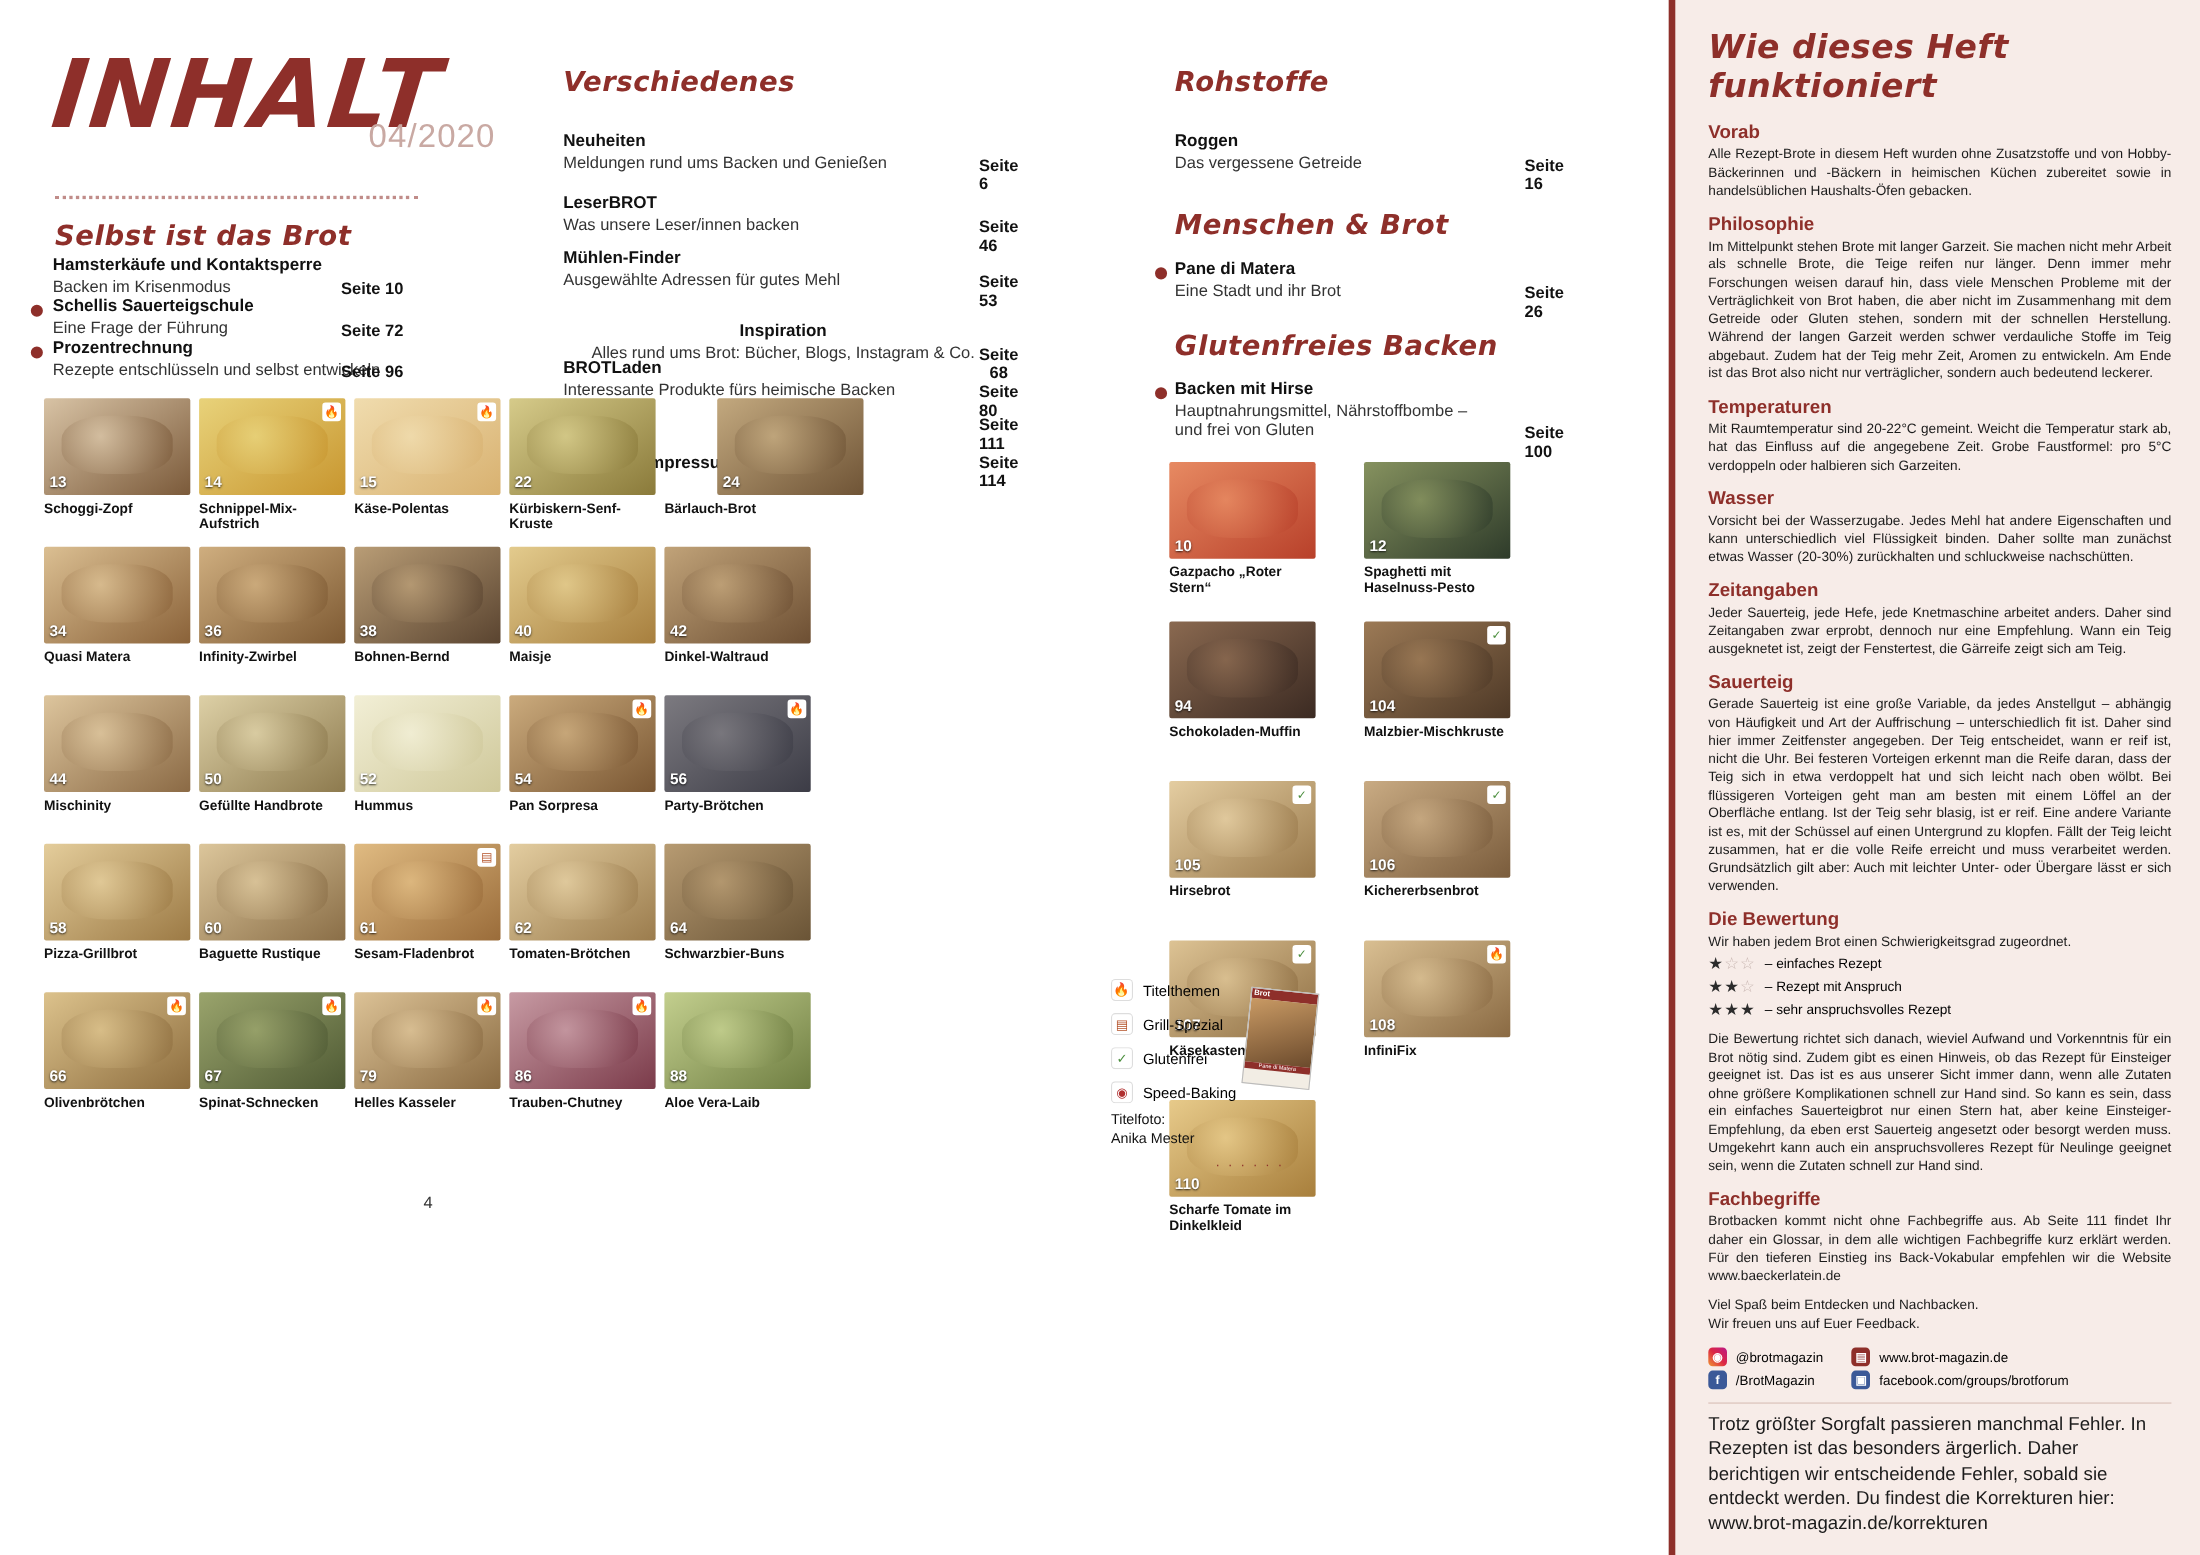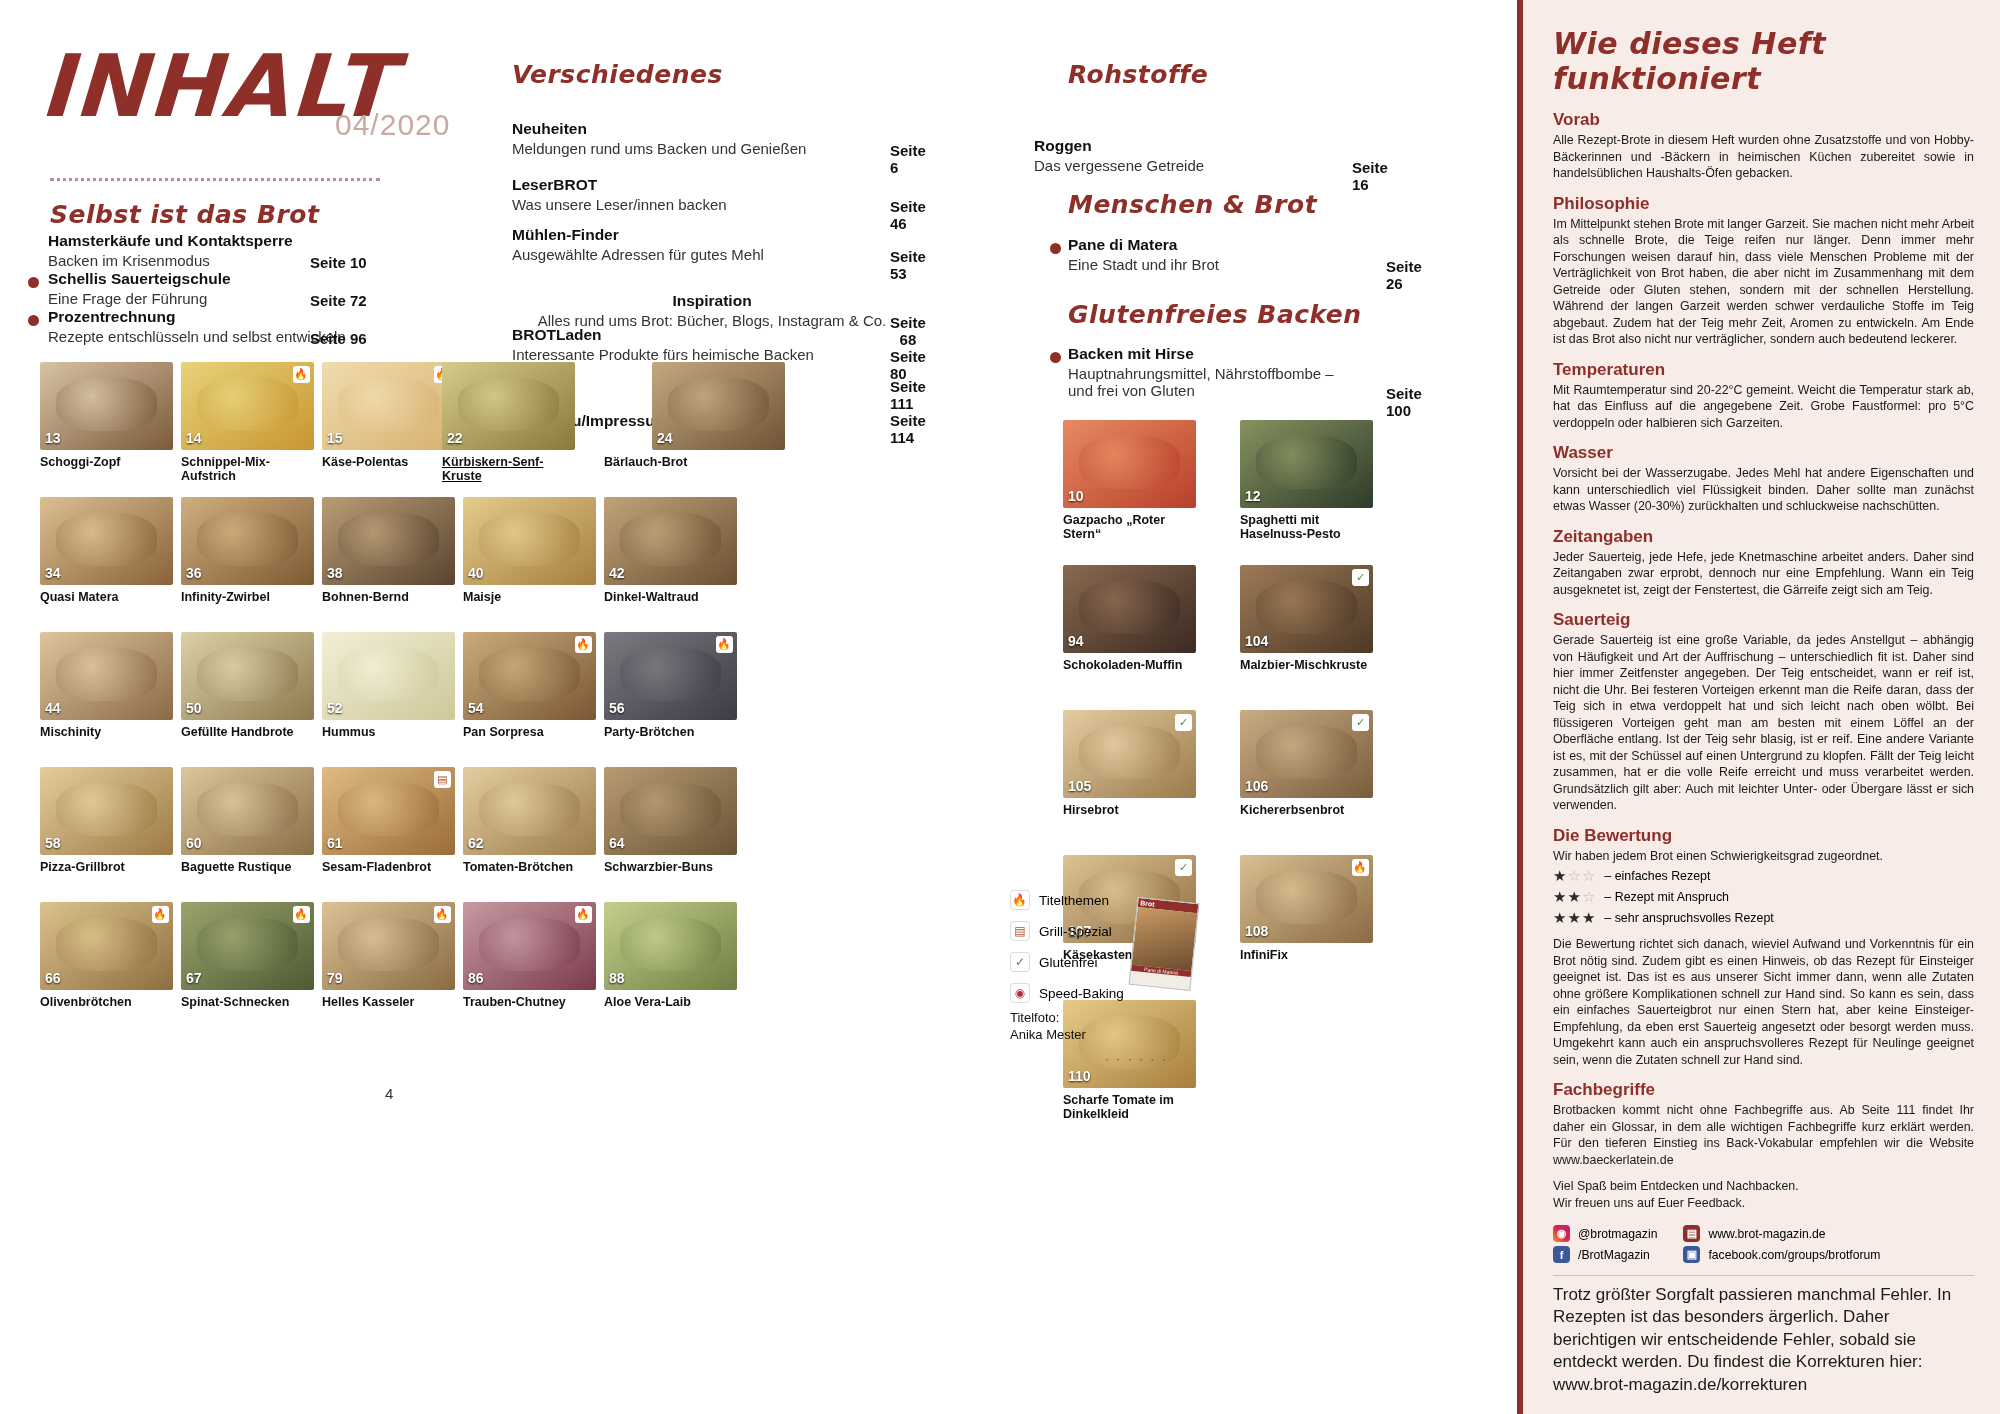--- a/index.html
+++ b/index.html
@@ -183,21 +183,21 @@
     <div class="toc-entry" style="left:512px;top:378px;width:390px;">
       <div class="toc-title">Glossar</div>
       <div class="toc-page" style="left:378px;top:0px;">Seite 111</div>
     </div>
     <div class="toc-entry" style="left:512px;top:412px;width:390px;">
       <div class="toc-title">Vorschau/Impressum</div>
       <div class="toc-page" style="left:378px;top:0px;">Seite 114</div>
     </div>
 
     <div class="sec-head" style="position:absolute;left:1068px;top:60px;">Rohstoffe</div>
-    <div class="toc-entry" style="left:1034px;top:120px;width:330px;margin-top:17px;">
+    <div class="toc-entry" style="left:1068px;top:120px;width:330px;">
       <div class="toc-title">Roggen</div>
       <div class="toc-sub">Das vergessene Getreide</div>
       <div class="toc-page" style="left:318px;top:22px;">Seite 16</div>
     </div>
 
     <div class="sec-head" style="position:absolute;left:1068px;top:190px;">Menschen &amp; Brot</div>
     <div class="bullet filled" style="left:1050px;top:243px;"></div>
     <div class="toc-entry" style="left:1068px;top:236px;width:330px;">
       <div class="toc-title">Pane di Matera</div>
       <div class="toc-sub">Eine Stadt und ihr Brot</div>
@@ -230,21 +230,21 @@
           <div class="cap" style="white-space: pre-line;">Schnippel-Mix-Aufstrich</div>
         </div>
         <div class="tile" style="left: 282px; top: 0px;">
           <div class="thumb" style="background: linear-gradient(145deg, rgb(240, 220, 174), rgb(216, 177, 112));">
             <div style="position: absolute; inset: 18% 12% 22%; border-radius: 40%; background: radial-gradient(circle at 35% 35%, rgb(240, 220, 174), rgb(216, 177, 112)); opacity: 0.85;"></div>
             <span class="num">15</span>
             <span class="badge flame">🔥</span>
           </div>
           <div class="cap" style="white-space: pre-line;">Käse-Polentas</div>
         </div>
-        <div class="tile" style="left: 402px; top: 0px; text-decoration: underline;">
+        <div class="tile" style="left: 423px; top: 0px;">
           <div class="thumb" style="background: linear-gradient(145deg, rgb(214, 203, 138), rgb(138, 122, 58));">
             <div style="position: absolute; inset: 18% 12% 22%; border-radius: 40%; background: radial-gradient(circle at 35% 35%, rgb(214, 203, 138), rgb(138, 122, 58)); opacity: 0.85;"></div>
             <span class="num">22</span>
           </div>
           <div class="cap" style="white-space: pre-line;">Kürbiskern-Senf-Kruste</div>
         </div>
         <div class="tile" style="left: 564px; top: 0px;">
           <div class="thumb" style="background: linear-gradient(145deg, rgb(195, 169, 127), rgb(111, 84, 54)); margin-left: 48px;">
             <div style="position: absolute; inset: 18% 12% 22%; border-radius: 40%; background: radial-gradient(circle at 35% 35%, rgb(195, 169, 127), rgb(111, 84, 54)); opacity: 0.85;"></div>
             <span class="num">24</span>

